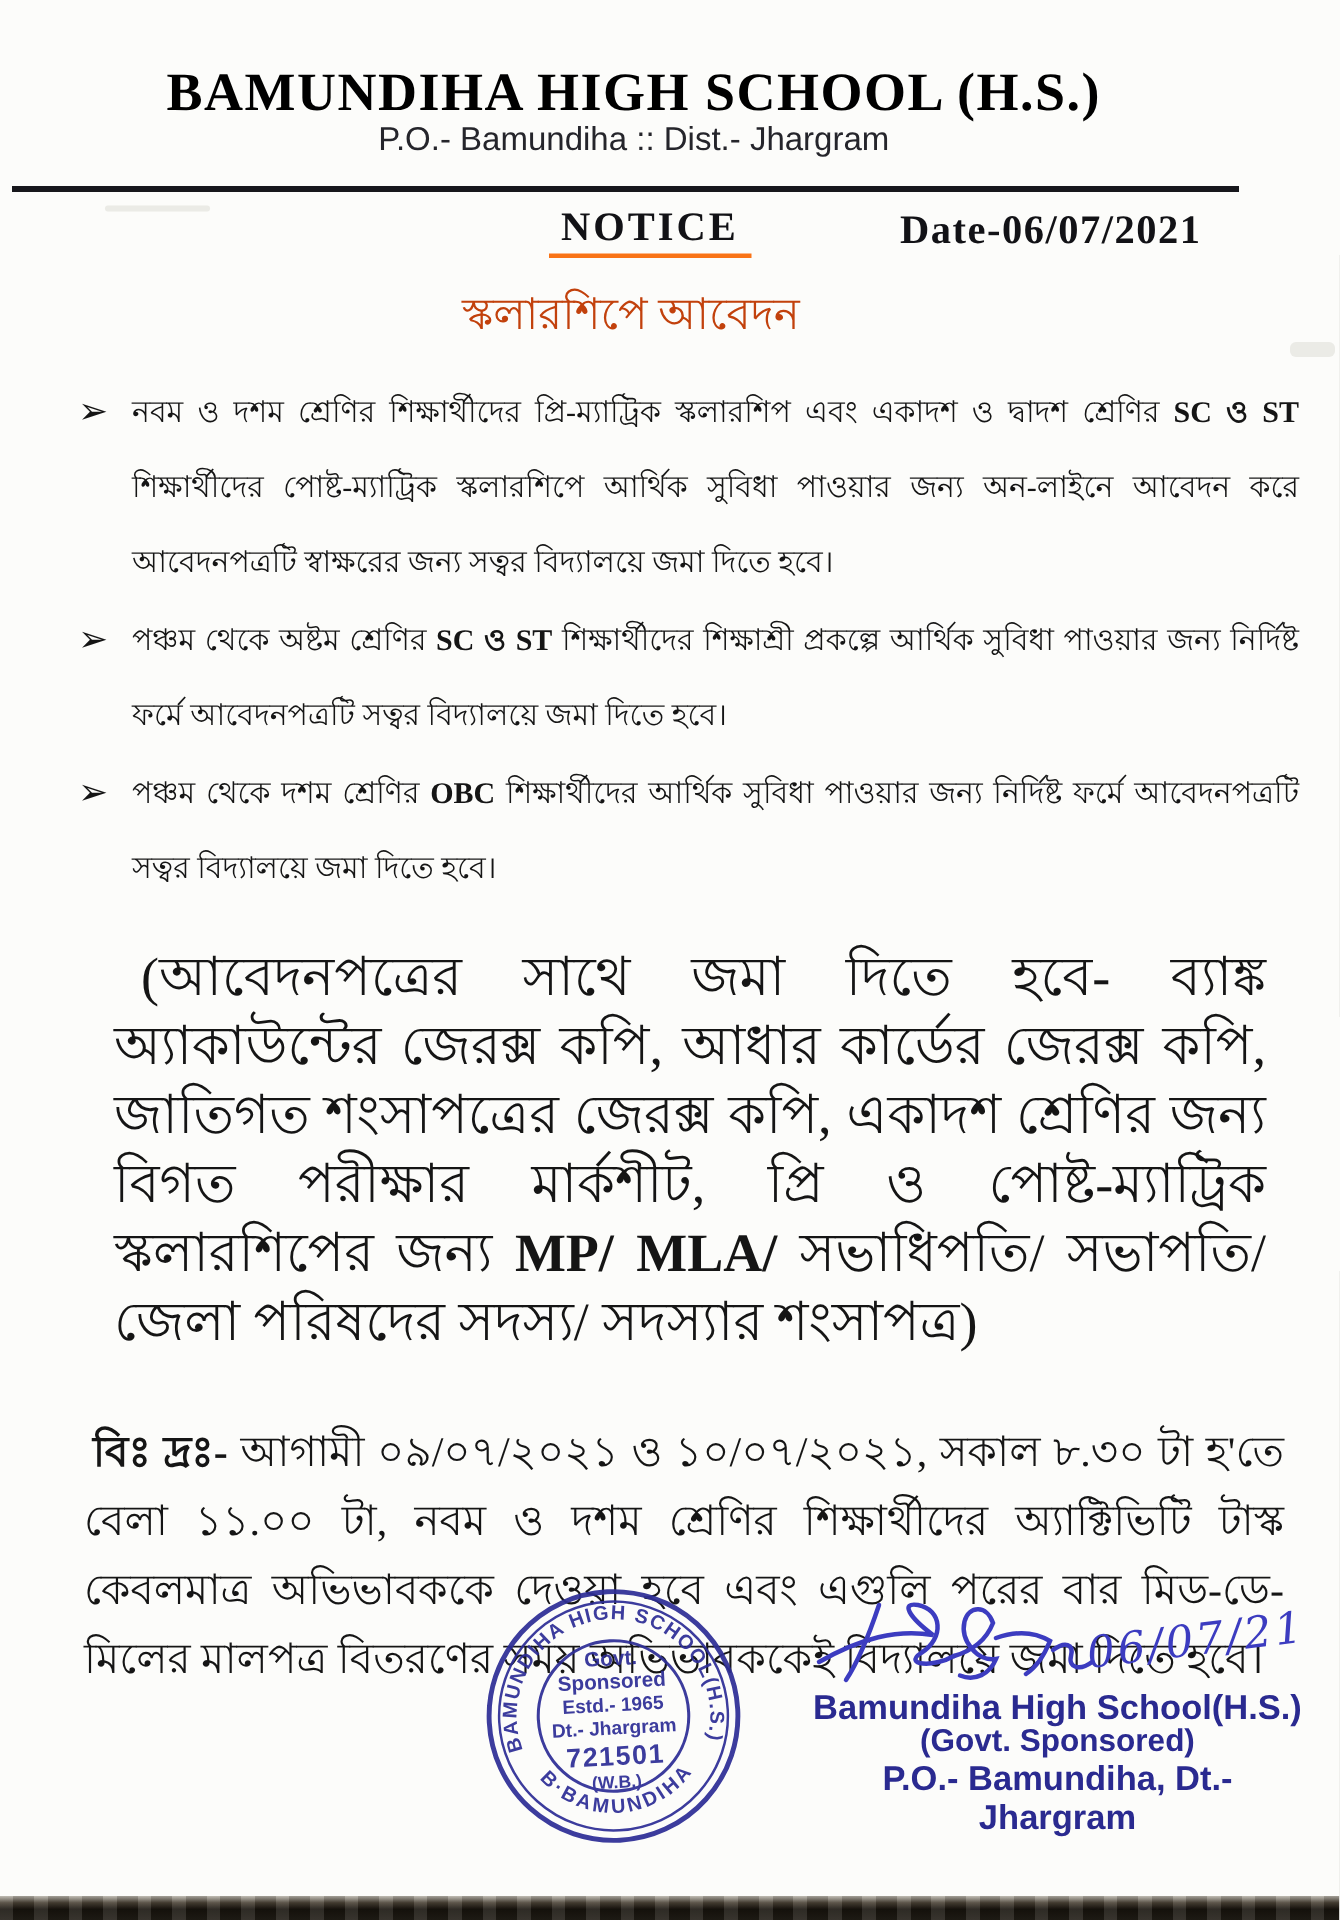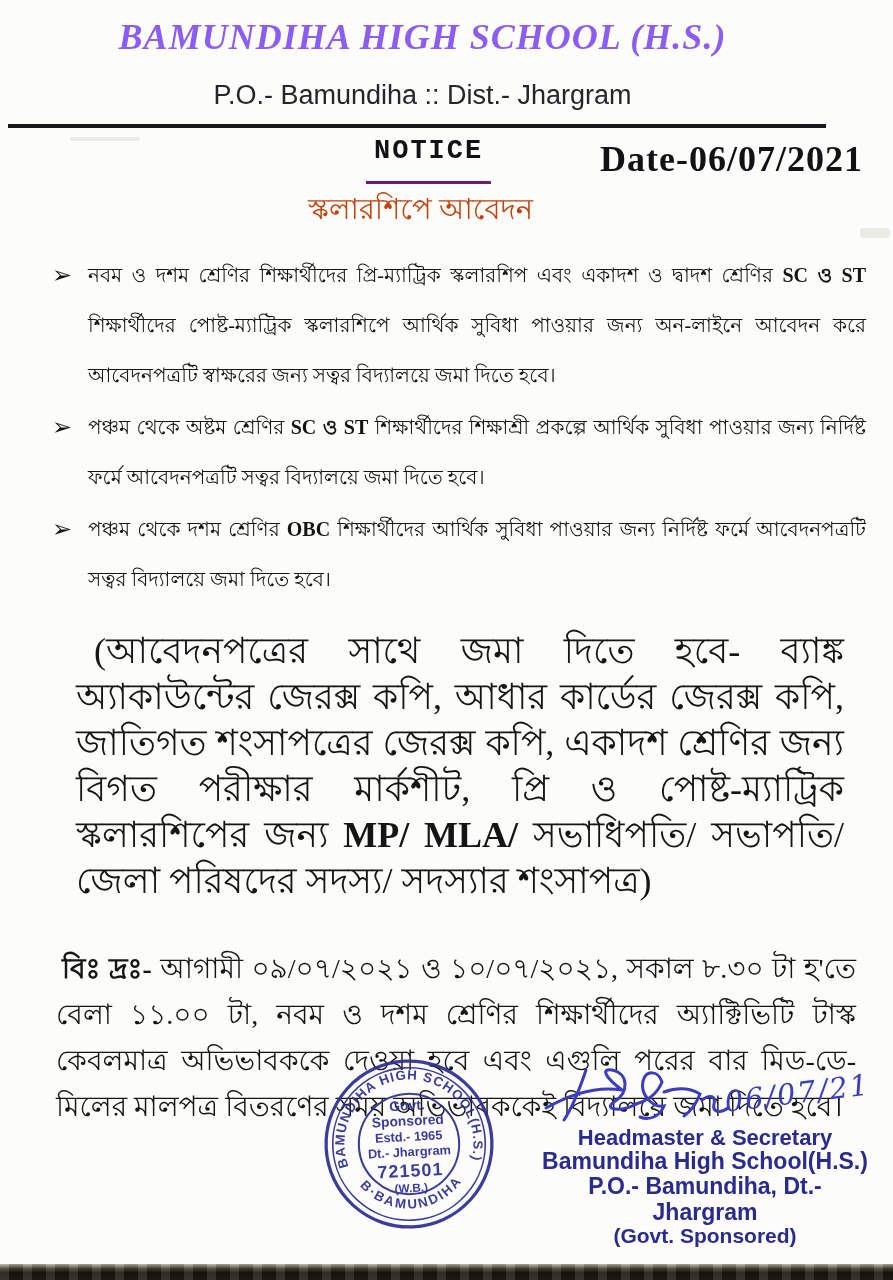--- a/index.html
+++ b/index.html
@@ -3,36 +3,36 @@
 <meta charset="utf-8">
 <style>
   html,body{margin:0;padding:0;background:#e8e8e4;}
   .page{
     position:relative;width:893px;height:1280px;margin:0 auto;
     background:#fcfcfa;overflow:hidden;
     font-family:"Liberation Serif",serif;color:#151515;
   }
   
   .school-name{
-    position:absolute;top:16px;left:0;width:845px;text-align:center;
-    font-size:36px;font-weight:bold;letter-spacing:1px;color:#8b5cf6;font-style:italic;
+    position:absolute;top:40px;left:0;width:845px;text-align:center;
+    font-size:36px;font-weight:bold;letter-spacing:1px;color:#000000;
   }
   .school-address{
     position:absolute;top:80px;left:0;width:845px;text-align:center;
-    font-size:27px;font-family:"Liberation Sans",sans-serif;color:#25252b;
+    font-size:22px;font-family:"Liberation Sans",sans-serif;color:#25252b;
   }
   .divider{position:absolute;top:124px;left:8px;width:818px;height:4px;background:#17171c;}
   .notice-label{
     position:absolute;top:136px;left:366px;
     font-size:27px;font-weight:bold;letter-spacing:2px;color:#121216;
-    border-bottom:3px solid #701a75;padding:0 8px 15px 8px;font-family:Liberation Mono, monospace;
+    border-bottom:3px solid #f97316;padding:0 8px 2px 8px;
   }
   .notice-date{
     position:absolute;top:138px;left:600px;
-    font-size:36px;font-weight:bold;color:#121216;letter-spacing:1px;
+    font-size:27px;font-weight:bold;color:#121216;letter-spacing:1px;
   }
   .subject{position:absolute;top:186px;left:308px;font-size:29px;color:#c2410c;}
   
   .content{position:absolute;top:250px;left:52px;width:814px;}
   .bullet{display:flex;margin-bottom:2px;}
   .marker{flex:0 0 36px;font-size:24px;line-height:50px;color:#141414;}
   .btext{flex:1;text-align:justify;font-size:20px;line-height:50px;}
   .docs{
     margin:24px 0 0 24px;width:768px;text-align:justify;
     font-size:36px;line-height:46px;text-indent:18px;
@@ -124,23 +124,22 @@
     <svg class="sig-scribble" width="330" height="66" viewBox="0 0 330 66">
       <g fill="none" stroke="#3c3cc0" stroke-width="3" stroke-linecap="round">
         <path d="M6,48 C34,32 58,26 82,30 C66,18 60,8 72,10 C88,13 90,32 74,42 C62,50 82,52 96,44"></path>
         <path d="M46,10 C40,28 32,48 24,60"></path>
         <path d="M96,44 C110,40 118,32 122,22 C118,10 106,10 103,21 C100,34 112,48 124,46 C120,56 110,61 100,57"></path>
         <path d="M124,32 C138,27 150,28 160,34 C156,44 150,52 144,56"></path>
         <path d="M162,40 C170,34 176,36 174,44 C172,52 180,54 188,48"></path>
       </g>
       <text x="186" y="52" fill="#3c3cc0" font-size="29" font-style="italic" letter-spacing="2" font-family="DejaVu Serif, serif" transform="rotate(-7 186 52)">06/07/21</text>
     </svg>
-    <div class="sig-line l1">Headmaster &amp; Secretary</div>
     <div class="sig-line l2">Bamundiha High School(H.S.)</div>
+    <div class="sig-line l3">(Govt. Sponsored)</div>
     <div class="sig-line l4">P.O.- Bamundiha, Dt.- Jhargram</div>
-    <div class="sig-line l3">(Govt. Sponsored)</div>
   </div>
 
   <div class="smudge s1"></div>
   <div class="smudge s2"></div>
   <div class="scan-bar"></div>
 
 </div>
 
 </body></html>

